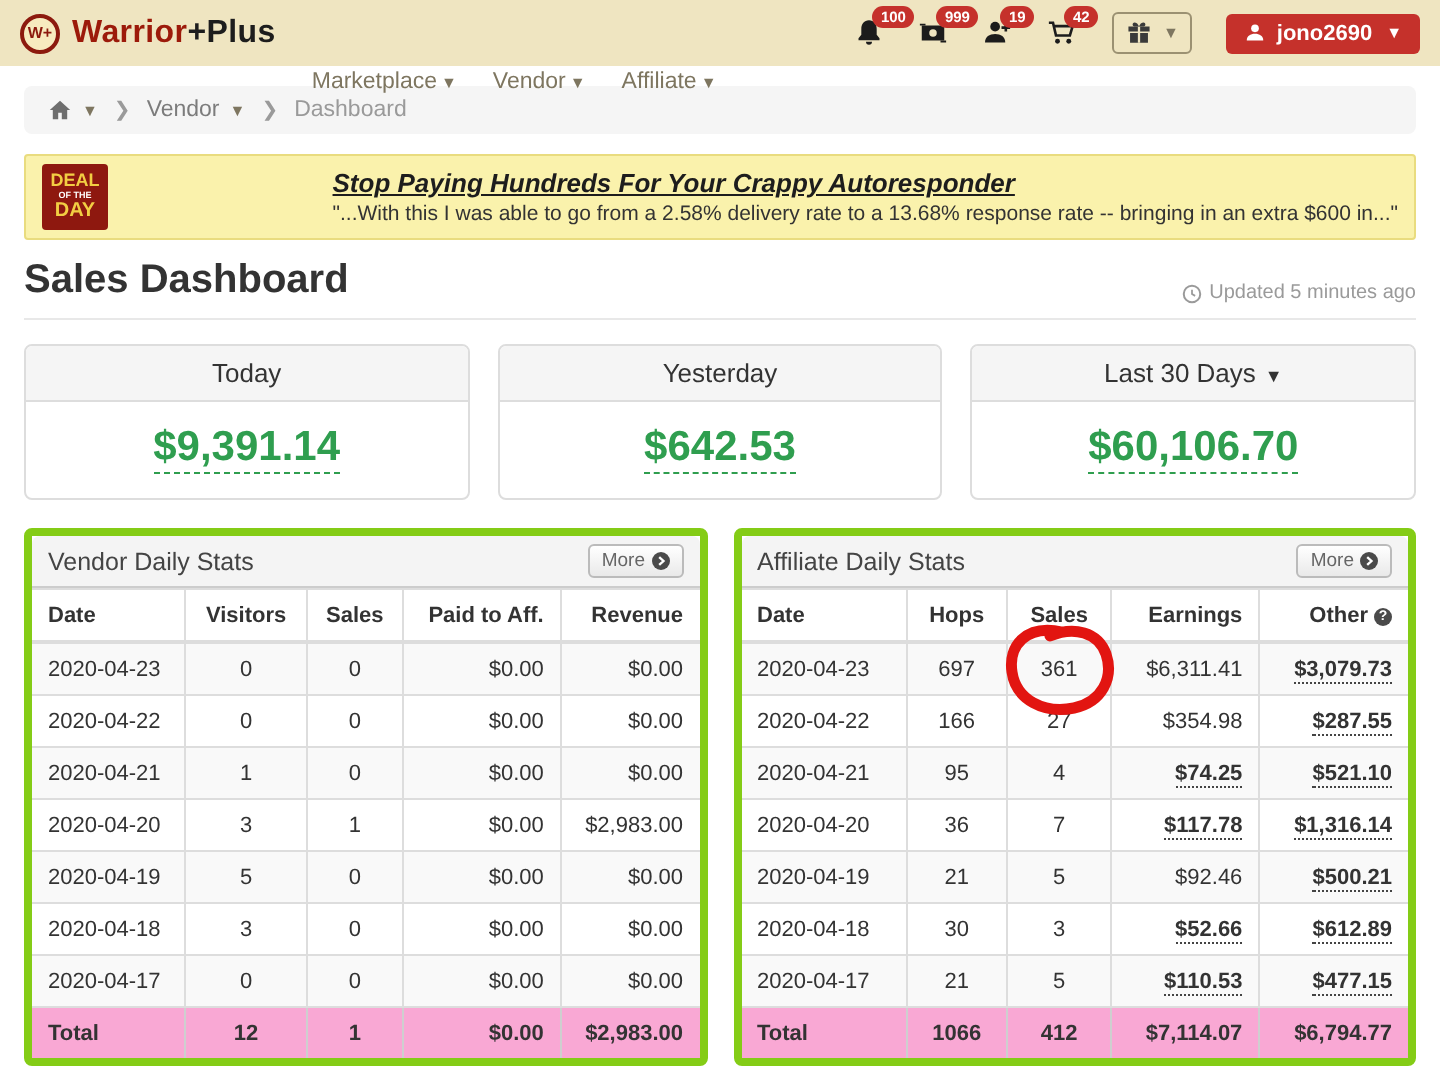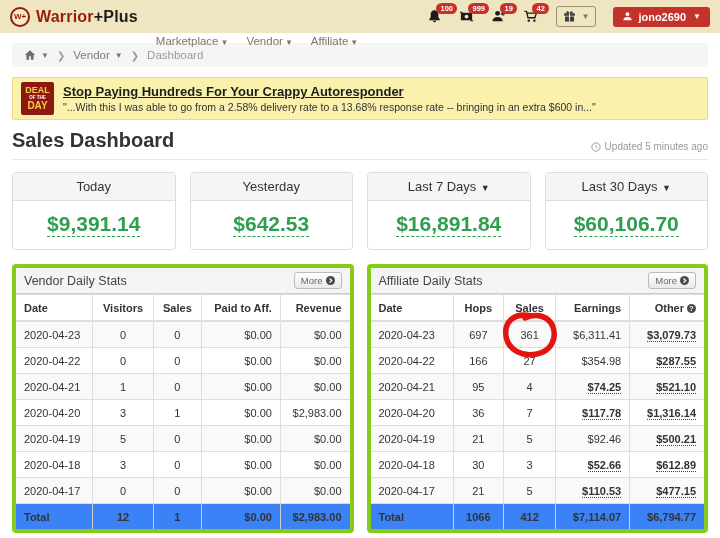--- a/index.html
+++ b/index.html
@@ -28,28 +28,28 @@
   .user-btn .caret { color:#fff; }
 
   
   .breadcrumb { margin:10px 12px 0; background:#F5F5F5; border-radius:4px; padding:6px 12px;
     display:flex; align-items:center; gap:8px; font-size:11.5px; color:#8a8a8a; }
   .crumb { display:flex; align-items:center; gap:3px; cursor:pointer; color:#7c7c7c; }
   .crumb-sep { color:#9a9a9a; font-size:10px; }
 
   
   .deal-banner { margin:10px 12px 0; background:#FAF2AC; border:1px solid #E9DC7F; border-radius:2px;
-    padding:4px 8px; display:flex; align-items:center; gap:9px; }
+    padding:4px 8px; display:flex; align-items:center; gap:9px;justify-content:space-between; }
   .deal-badge { width:33px; height:33px; background:#8E180F; border-radius:2px; display:flex;
     flex-direction:column; align-items:center; justify-content:center; line-height:1; cursor:pointer; flex:0 0 auto; }
   .deal-badge .l1 { color:#F2CE43; font-size:9px; font-weight:800; }
   .deal-badge .l2 { color:#fff; font-size:4.5px; font-weight:bold; margin:1px 0; }
   .deal-badge .l3 { color:#F2CE43; font-size:10px; font-weight:800; }
   .deal-text { overflow:hidden; }
-  .deal-title { font-size:13px; font-weight:bold; color:#1d1d1d; text-decoration:underline; cursor:pointer; }
+  .deal-title { font-size:13px; font-weight:bold; color:#1d1d1d; text-decoration:underline; cursor:pointer;font-style:italic; }
   .deal-quote { font-size:10.5px; color:#333; margin-top:2px; white-space:nowrap; }
 
   
   .page-head { margin:9px 12px 0; display:flex; align-items:flex-end; justify-content:space-between;
     border-bottom:1px solid #e8e8e8; padding-bottom:7px; }
   .page-title { font-size:20px; font-weight:bold; color:#333; }
   .updated { font-size:10px; color:#9a9a9a; display:flex; align-items:flex-end; gap:4px; }
 
   
   .cards { margin:12px 12px 0; display:flex; gap:14px; }
@@ -68,21 +68,21 @@
     padding:4px 8px; display:flex; align-items:center; justify-content:space-between; }
   .panel-title { font-size:12.5px; color:#444; }
   .more-btn { border:1px solid #bbb; border-radius:3px; background:linear-gradient(#fff,#e9e9e9);
     font-size:9.5px; color:#666; padding:2px 6px; display:flex; align-items:center; gap:3px; cursor:pointer; }
   table { width:100%; border-collapse:collapse; font-size:11px; color:#333; }
   th, td { border:1px solid #ddd; padding:6.5px 8px; }
   th { font-weight:bold; border-bottom-width:2px;margin-left:32px; }
   thead th:first-child, tbody td:first-child { border-left:none; }
   thead th:last-child, tbody td:last-child { border-right:none; }
   tbody tr:nth-child(odd) td { background:#f9f9f9; }
-  tbody tr.total td { background:#3b82f6; font-weight:bold; border-color:#cfcfcf; border-bottom:none; }
+  tbody tr.total td { background:#f9a8d4; font-weight:bold; border-color:#cfcfcf; border-bottom:none; }
   .a-l { text-align:left; } .a-c { text-align:center; } .a-r { text-align:right; }
   .u { font-weight:bold; border-bottom:1px dotted #444; cursor:help; }
   .help-ic { display:inline-block; width:9px; height:9px; background:#4a4a4a; border-radius:50%;
     color:#fff; font-size:7px; line-height:9px; text-align:center; margin-left:3px; vertical-align:1px; }
   .circle-wrap { position:relative; display:inline-block; }
   .hand-circle { position:absolute; left:50%; top:50%; width:60px; height:50px;
     transform:translate(-50%,-50%); overflow:visible; pointer-events:none; z-index:5; }
 </style>
 </head>
 <body>
@@ -189,24 +189,20 @@
 <div class="cards">
     <div class="card">
       <div class="card-head">Today</div>
       <div class="card-body"><span class="card-value">$9,391.14</span></div>
     </div>
     <div class="card">
       <div class="card-head">Yesterday</div>
       <div class="card-body"><span class="card-value">$642.53</span></div>
     </div>
     <div class="card">
-      <div class="card-head">Last 7 Days<span class="caret"> ▼</span></div>
-      <div class="card-body"><span class="card-value">$16,891.84</span></div>
-    </div>
-    <div class="card">
       <div class="card-head">Last 30 Days<span class="caret"> ▼</span></div>
       <div class="card-body"><span class="card-value">$60,106.70</span></div>
     </div>
   </div>
 
 <div class="panels">
   <div class="panel">
     <div class="panel-head">
       <span class="panel-title">Vendor Daily Stats</span>
       <span class="more-btn">

